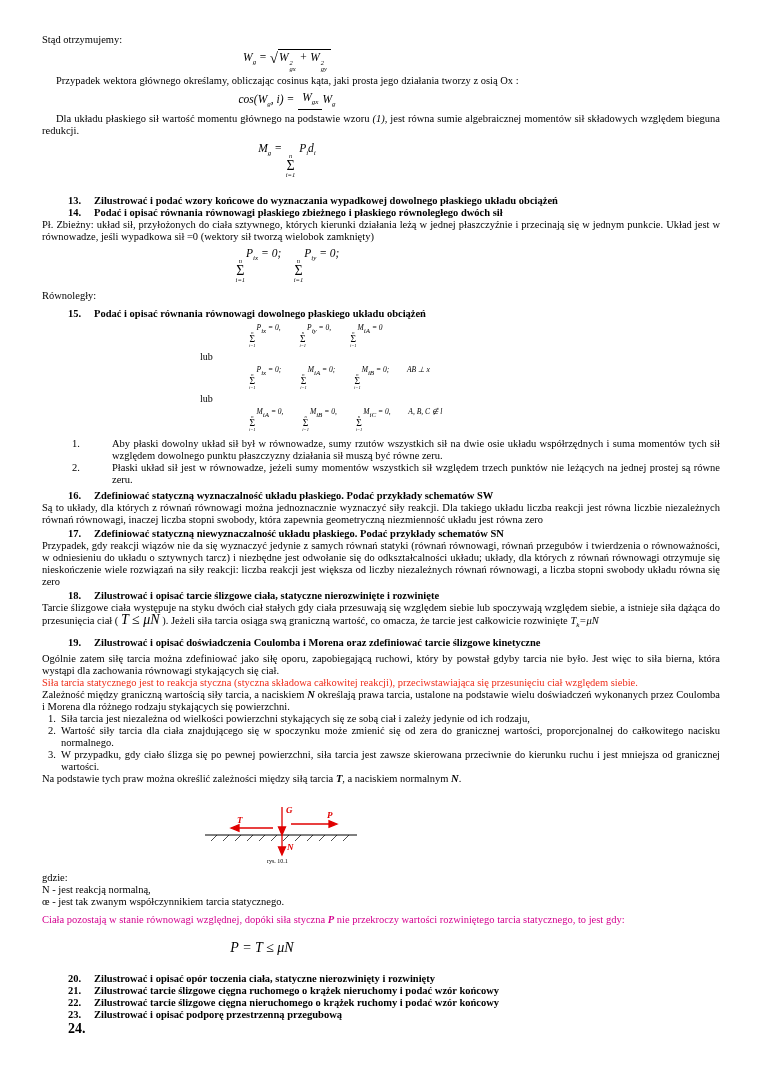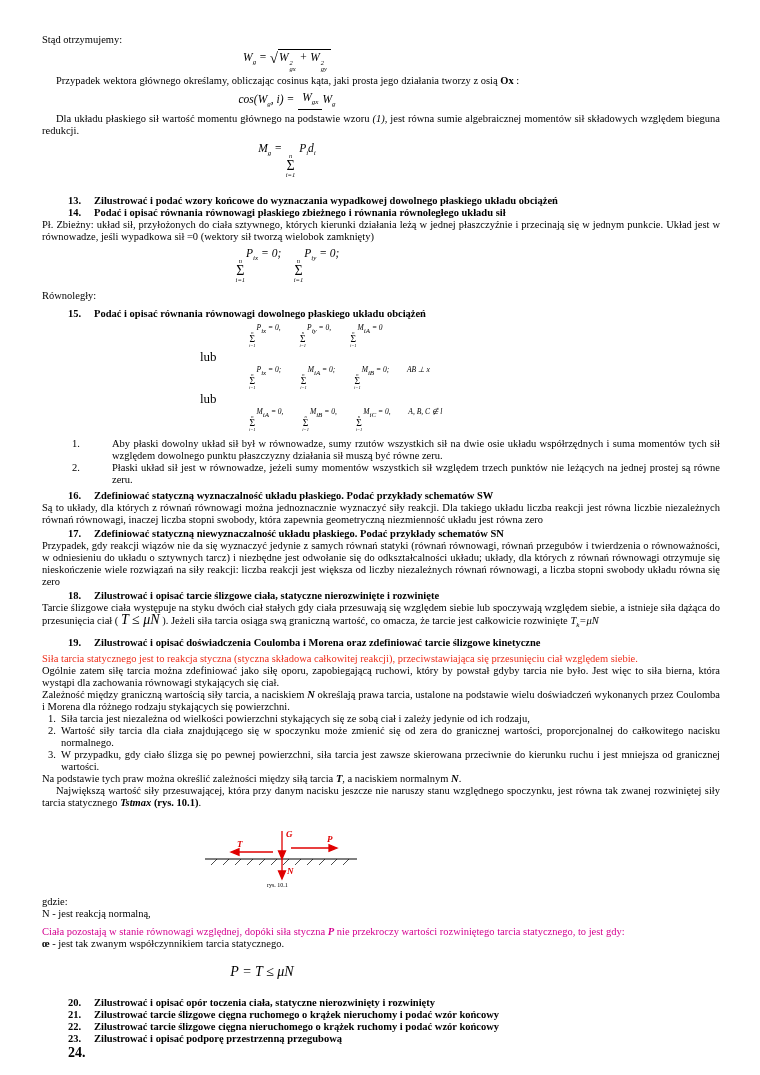--- a/index.html
+++ b/index.html
@@ -1,21 +1,21 @@
 <!DOCTYPE html>
 <html><head>
 <meta charset="utf-8">
 <style>
   * { margin:0; padding:0; box-sizing:border-box; }
   html,body { width:760px; height:1075px; background:#ffffff; overflow:hidden; }
   body { font-family:"Liberation Serif", serif; font-size:10.5px; line-height:12px; color:#000; }
   .page { padding:34px 40px 0 42px; }
   .p { text-align:justify; }
   .ind { text-indent:14px; }
-  .b { font-weight:bold; }
+  .b { font-weight:normal; }
   .i { font-style:italic; }
   .bi { font-weight:bold; font-style:italic; }
   .center { text-align:left; }
   .red { color:#ee2d1a; }
   .magenta { color:#d4008f; }
 
   
   .qitem { display:flex; font-weight:bold; margin-left:26px;align-items:flex-end; }
   .qitem .qn { width:26px; flex:none; }
   .qitem .qn.big { font-size:14px; line-height:15px; }
@@ -45,21 +45,21 @@
   .sum.sm .lim { font-size:4.5px; line-height:4.5px; }
   .sum.sm .sg { font-size:9.5px; line-height:9px; }
   .rad { font-size:15px; font-style:normal; vertical-align:-2px; }
   .radbar { border-top:1px solid #000; padding:1px 3px 0 1px; }
   .ss { display:inline-flex; flex-direction:column; align-items:flex-start; font-size:6.5px; line-height:6px; vertical-align:-4px; margin:0 1px; }
   .frac { display:inline-flex; align-items:center; vertical-align:middle; margin-left:4px; }
   .frac .nu { border-bottom:1px solid #000; padding:0 4px 1px; }
   .frac .de { padding-top:1px; }
   .f15line { font-size:7.5px; margin-left:206px; margin-top:2px; margin-bottom:2px; }
   .f15line .grp { margin-right:16px; white-space:nowrap; }
-  .lub { margin-left:158px; font-size:13px; line-height:11px; }
+  .lub { margin-left:158px; font-size:10px; line-height:11px; }
 
   
   .figure { margin:12px 0 4px 145px; }
   .flabel { font:italic bold 9px "Liberation Serif", serif; fill:#e00000; }
   .fcap { font:6px "Liberation Serif", serif; fill:#000; }
 </style>
 </head>
 <body>
 
 <div class="page">
@@ -94,21 +94,21 @@
           <span class="lim">i=1</span>
         </span> <span>P</span><sub>i</sub><span>d</span><sub>i</sub></span>
   </div>
 
   <div class="qitem" style="margin-top:16px">
     <span class="qn">13.</span>
       <span class="qt">Zilustrować i podać wzory końcowe do wyznaczania wypadkowej dowolnego płaskiego układu obciążeń</span>
   </div>
   <div class="qitem">
     <span class="qn">14.</span>
-      <span class="qt">Podać i opisać równania równowagi płaskiego zbieżnego i równania równoległego układu sił</span>
+      <span class="qt">Podać i opisać równania równowagi płaskiego zbieżnego i płaskiego równoległego dwóch sił</span>
   </div>
 
   <p class="p"><span>Pł. Zbieżny: układ sił, przyłożonych do ciała sztywnego, których kierunki działania leżą w jednej płaszczyźnie i przecinają się w jednym punkcie. Układ jest w równowadze, jeśli wypadkowa sił =0 (wektory sił tworzą wielobok zamknięty)</span></p>
 
   <div class="fwrap" style="margin:4px 0 2px">
     <span class="fml f11"><span class="sum">
           <span class="lim">n</span>
           <span class="sg">Σ</span>
           <span class="lim">i=1</span>
         </span><span>P</span><sub>ix</sub> <span>= 0;</span>&nbsp;&nbsp;&nbsp;&nbsp;<span class="sum">
@@ -206,39 +206,38 @@
     <span class="qn">18.</span>
       <span class="qt">Zilustrować i opisać tarcie ślizgowe ciała, statyczne nierozwinięte i rozwinięte</span>
   </div>
   <p class="p"><span>Tarcie ślizgowe ciała występuje na styku dwóch ciał stałych gdy ciała przesuwają się względem siebie lub spoczywają względem siebie, a istnieje siła dążąca do przesunięcia ciał  ( </span><span class="fml f14"><span>T</span> <span>≤</span> <span>μ</span><span>N</span></span><span> ). Jeżeli siła tarcia osiąga swą graniczną wartość, co omacza, że tarcie jest całkowicie rozwinięte </span><span class="fml"><span>T</span><sub>k</sub><span>=μN</span></span></p>
 
   <div class="qitem" style="margin-top:6px; margin-bottom:4px">
     <span class="qn">19.</span>
       <span class="qt">Zilustrować i opisać doświadczenia Coulomba i Morena oraz zdefiniować tarcie ślizgowe kinetyczne</span>
   </div>
 
+  <p class="p"><span>Ogólnie zatem siłę tarcia można  zdefiniować jako siłę oporu, zapobiegającą ruchowi, który by powstał gdyby tarcia nie było. Jest więc to siła bierna, która wystąpi dla zachowania równowagi stykających się ciał.</span></p>
   <p class="p red"><span>Siła tarcia statycznego jest to reakcja styczna (styczna składowa całkowitej reakcji), przeciwstawiająca się przesunięciu ciał względem siebie.</span></p>
-  <p class="p"><span>Ogólnie zatem siłę tarcia można  zdefiniować jako siłę oporu, zapobiegającą ruchowi, który by powstał gdyby tarcia nie było. Jest więc to siła bierna, która wystąpi dla zachowania równowagi stykających się ciał.</span></p>
   <p class="p"><span>Zależność między graniczną wartością siły tarcia, a naciskiem </span><span class="bi">N</span><span> określają prawa tarcia, ustalone na podstawie wielu doświadczeń wykonanych przez Coulomba i Morena dla różnego rodzaju stykających się powierzchni.</span></p>
 
   <div class="law">
       <span class="qn">1.</span>
       <span class="qt">Siła tarcia jest niezależna od wielkości powierzchni stykających się ze sobą ciał i zależy jedynie od ich rodzaju,</span>
     </div>
   <div class="law">
       <span class="qn">2.</span>
       <span class="qt">Wartość siły tarcia dla ciała znajdującego się w spoczynku może zmienić się od zera do granicznej wartości, proporcjonalnej do całkowitego nacisku normalnego.</span>
     </div>
   <div class="law">
       <span class="qn">3.</span>
       <span class="qt">W przypadku, gdy ciało ślizga się po pewnej powierzchni, siła tarcia jest zawsze skierowana przeciwnie do kierunku ruchu i jest mniejsza od granicznej wartości.</span>
     </div>
 
   <p class="p"><span>Na podstawie tych praw można określić zależności między siłą tarcia </span><span class="bi">T</span><span>, a naciskiem normalnym </span><span class="bi">N</span><span>.</span></p>
-  <p class="p ind"><span>Największą wartość siły przesuwającej, która przy danym nacisku jeszcze nie naruszy stanu względnego spoczynku, jest równa tak zwanej rozwiniętej siły tarcia statycznego </span><span class="bi">Tstmax</span><span class="b"> (rys. 10.1)</span><span>.</span></p>
 
   <div class="figure">
     <svg width="190" height="68" viewBox="0 0 190 68">
 
       <line x1="18" y1="38" x2="170" y2="38" stroke="#000" stroke-width="1"></line>
 
       <g stroke="#000" stroke-width="0.7">
         <line x1="30" y1="38" x2="24" y2="44"></line>
           <line x1="42" y1="38" x2="36" y2="44"></line>
         <line x1="54" y1="38" x2="48" y2="44"></line>
@@ -269,23 +268,23 @@
       <text class="flabel" x="99" y="16">G</text>
       <text class="flabel" x="140" y="21">P</text>
       <text class="flabel" x="50" y="26">T</text>
       <text class="flabel" x="100" y="53">N</text>
       <text class="fcap" x="80" y="66">rys. 10.1</text>
     </svg>
   </div>
 
   <p class="center"><span>gdzie:</span></p>
   <p class="center"><span>N - jest reakcją normalną,</span></p>
+  <p class="center"><span class="b">œ</span><span> - jest tak zwanym współczynnikiem tarcia statycznego.</span></p>
+
   <p class="center magenta" style="margin-top:6px"><span>Ciała pozostają w stanie równowagi względnej, dopóki siła styczna </span><span class="bi">P</span><span> nie przekroczy wartości rozwiniętego tarcia statycznego, to jest gdy:</span></p>
-
-  <p class="center"><span class="b">œ</span><span> - jest tak zwanym współczynnikiem tarcia statycznego.</span></p>
 
   <div class="fwrap2" style="margin:16px 0 18px">
     <span class="fml f14"><span>P</span> <span>=</span> <span>T</span> <span>≤</span> <span>μ</span><span>N</span></span>
   </div>
 
   <div class="qitem">
       <span class="qn">20.</span>
       <span class="qt">Zilustrować i opisać opór toczenia ciała, statyczne nierozwinięty i rozwinięty</span>
     </div>
   <div class="qitem">

